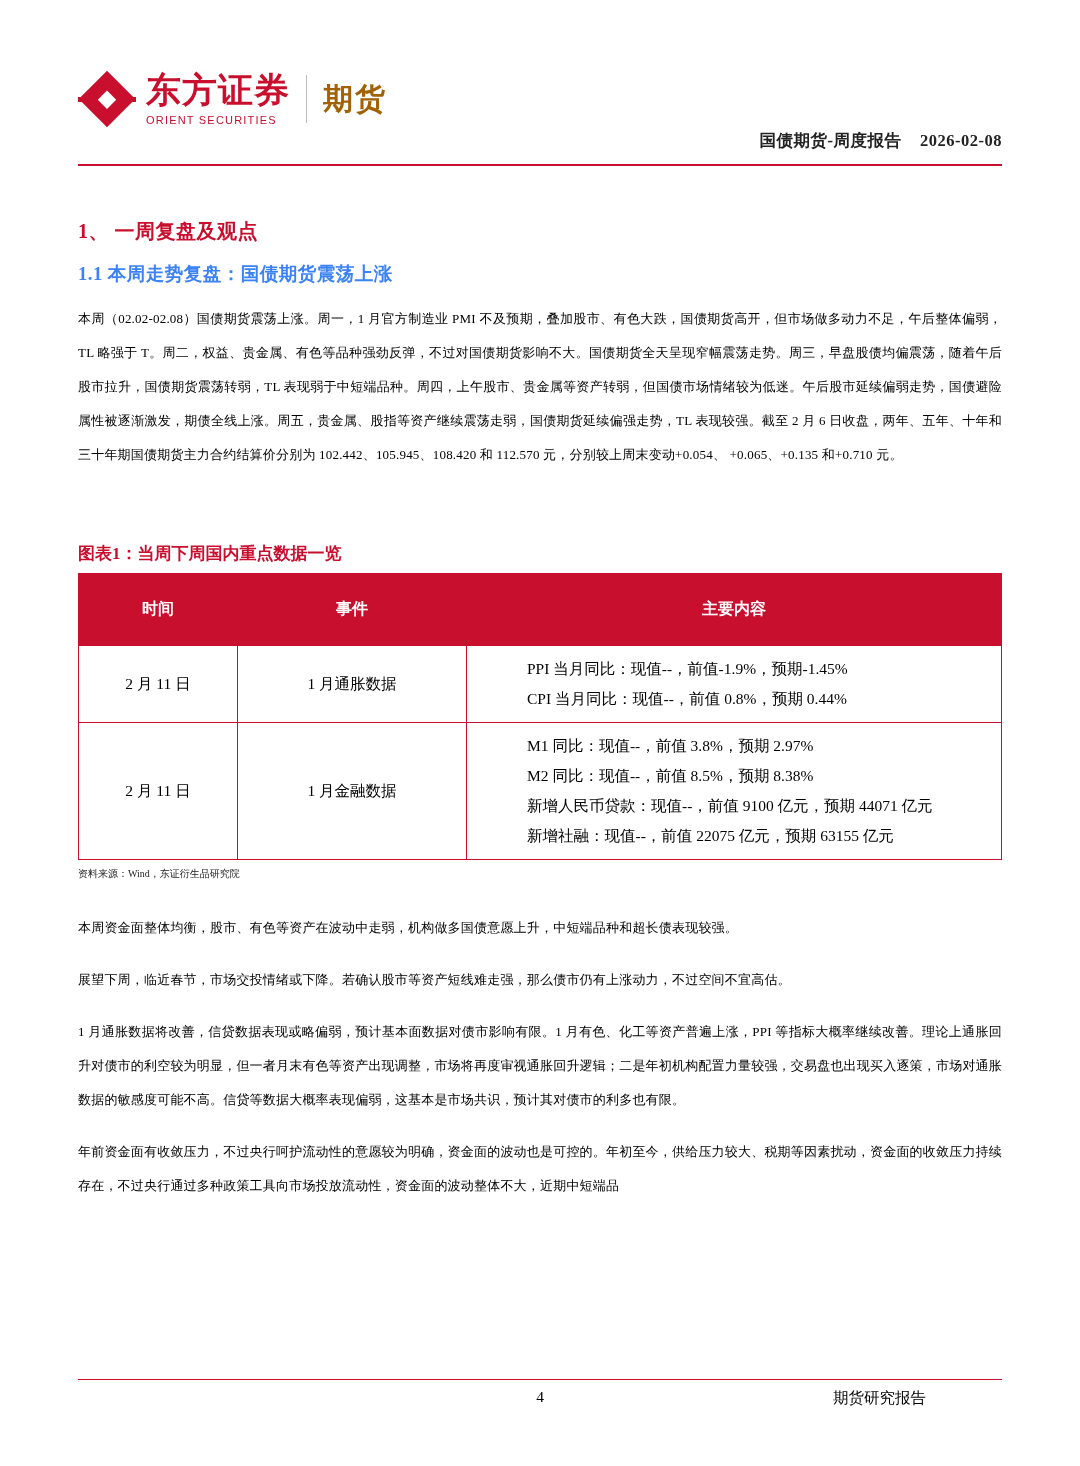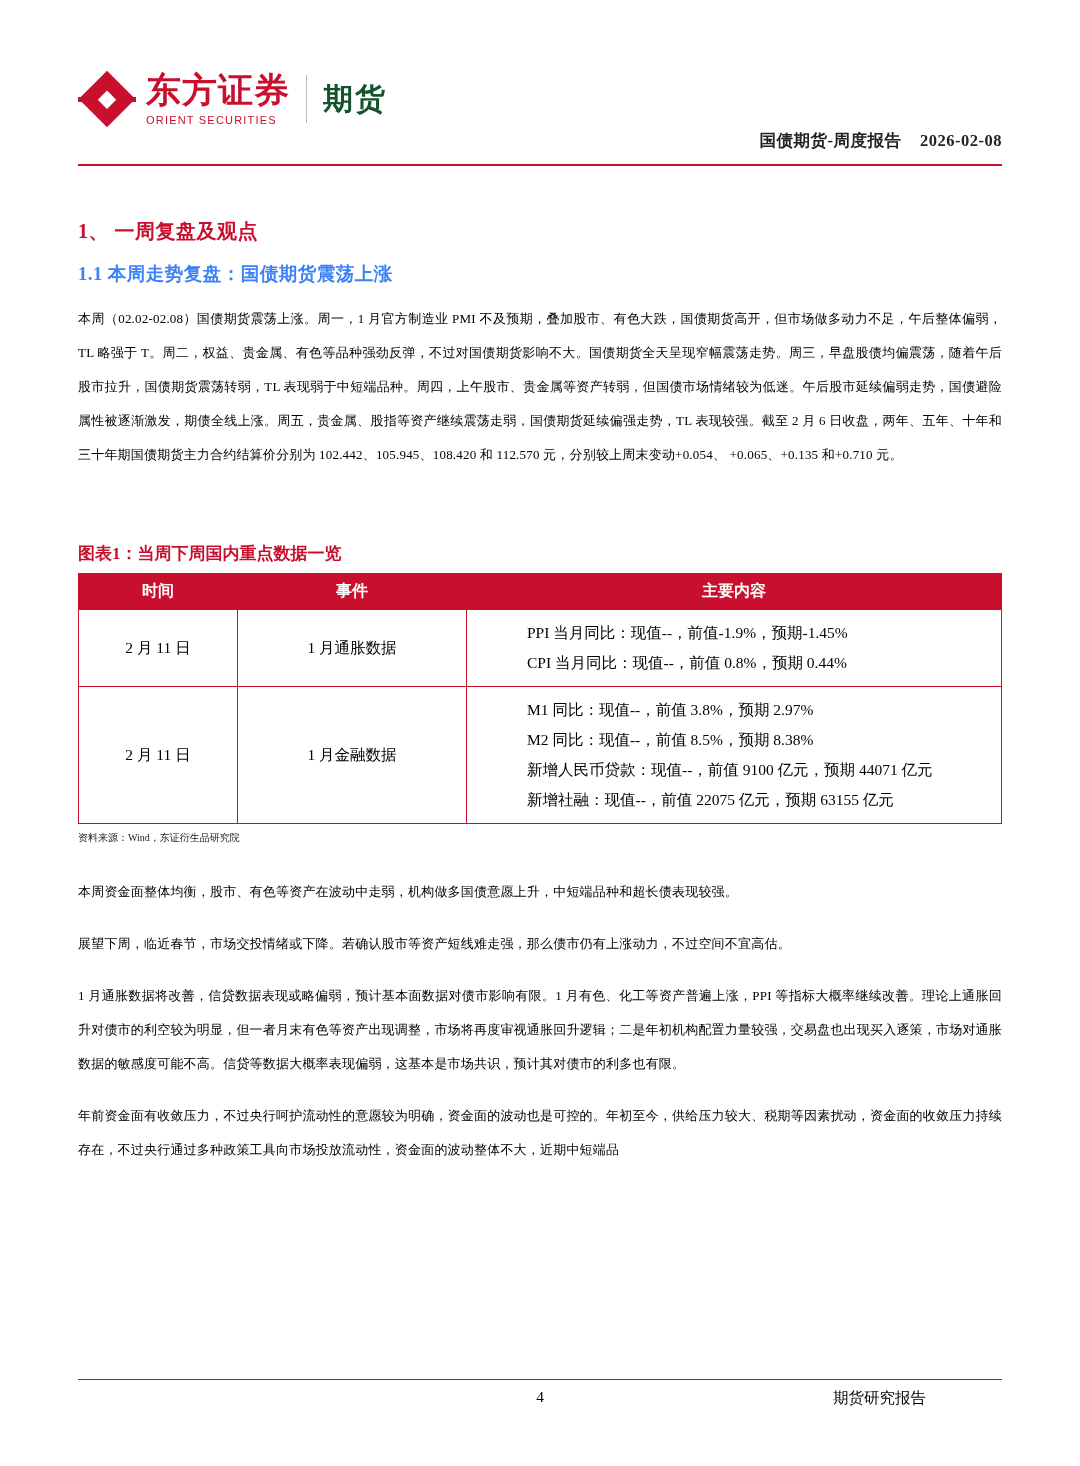--- a/index.html
+++ b/index.html
@@ -98,21 +98,21 @@
   .logo-col { display: flex; flex-direction: column; }
   .logo-divider {
     width: 1px;
     height: 48px;
     background: #bdbdbd;
     margin: 0 16px;
   }
   .logo-sub {
     font-size: 30px;
     font-weight: bold;
-    color: #14532d;
+    color: #a16207;
     letter-spacing: 2px;
     line-height: 1;
   }
   .header-right {
     margin-left: auto;
     align-self: flex-end;
     font-size: 16.5px;
     font-weight: bold;
     color: #222;
     letter-spacing: 0.5px;
@@ -160,21 +160,21 @@
   
   table.data {
     width: 100%;
     border-collapse: collapse;
     font-size: 15.5px;
   }
   table.data th {
     background: #c8102e;
     color: #fff;
     font-weight: bold;
-    padding: 7px 4px;
+    padding: 25px 4px;
     border: 1px solid #c8102e;
     text-align: center;
     font-size: 16px;
   }
   table.data td {
     border: 1px solid #c8102e;
     padding: 8px 10px;
     vertical-align: middle;
     text-align: center;
   }

